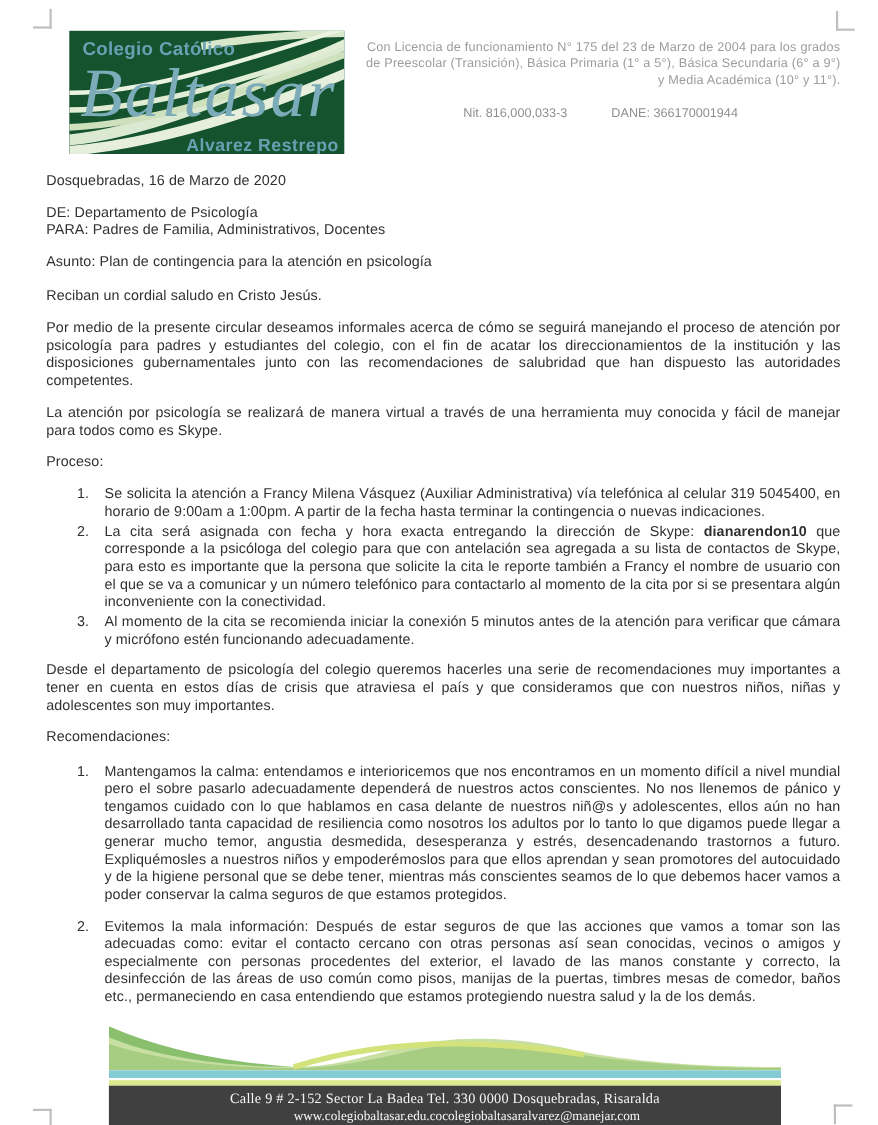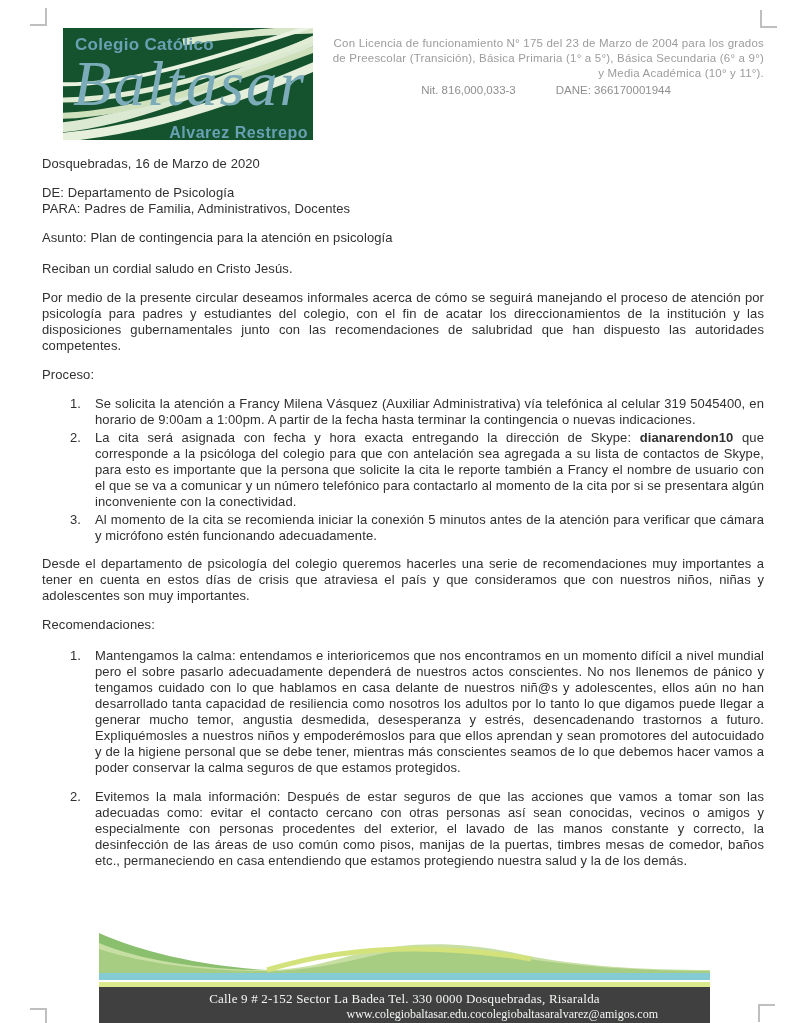--- a/index.html
+++ b/index.html
@@ -15,21 +15,21 @@
 
   
   .logo{position:absolute;left:63px;top:28px;width:250px;height:112px;overflow:hidden;background:#14532d}
   .logo svg{position:absolute;inset:0}
   .logo .l1{position:absolute;left:12px;top:7px;font-size:17px;font-weight:bold;color:#69a0b4;letter-spacing:.3px}
   .logo .l2{position:absolute;left:10px;top:20px;font-family:Liberation Serif, serif;font-style:italic;font-size:63px;color:#7cabb9;letter-spacing:2px}
   .logo .l3{position:absolute;right:5px;top:96px;font-size:16px;font-weight:bold;color:#69a0b4;letter-spacing:.5px}
 
   
   .hdr-license{position:absolute;left:328px;top:36px;width:436px;text-align:right;color:#9c9c9c;font-size:11.5px;line-height:15px;letter-spacing:.2px}
-  .hdr-ids{position:absolute;left:328px;top:84px;width:436px;display:flex;justify-content:center;gap:40px;color:#8f8f8f;font-size:11.5px}
+  .hdr-ids{position:absolute;left:328px;top:97px;width:436px;display:flex;justify-content:center;gap:40px;color:#8f8f8f;font-size:11.5px}
 
   
   .letter{position:absolute;left:42px;top:156px;width:722px;font-size:13px;line-height:16px;color:#303030;letter-spacing:.1px}
   .j{text-align:justify}
   .b{font-weight:normal}
   .bi{font-weight:bold;}
   .mb13{margin-bottom:13px}
   .mb15{margin-bottom:15px}
   ol{list-style:none}
   .nlist{margin-bottom:12px}
@@ -38,21 +38,21 @@
   .nlist .txt{flex:1;text-align:justify}
   .rlist li{margin-bottom:13px}
 
   
   .footer{position:absolute;left:99px;top:933px;width:611px;height:90px}
   .waves{position:absolute;left:0;top:0;width:611px;height:40px}
   .stripe-blue{position:absolute;left:0;top:40px;width:100%;height:7px;background:#84cbd3}
   .stripe-lime{position:absolute;left:0;top:49px;width:100%;height:5px;background:#dcea8e}
   .fblock{position:absolute;left:0;top:54px;width:100%;height:36px;background:#404040;color:#f3f8f2;font-family:"Liberation Serif",serif;text-align:center;padding-top:4px}
   .faddr{font-size:13px;line-height:16px;letter-spacing:.2px}
-  .frow{display:flex;justify-content:flex-end;padding:0 52px 0 92px;font-size:12px;line-height:14px}
+  .frow{display:flex;justify-content:center;padding:0 52px 0 92px;font-size:12px;line-height:14px}
 </style>
 </head>
 <body>
 
 <div class="crop tl"></div>
 <div class="crop tr"></div>
 <div class="crop bl"></div>
 <div class="crop br"></div>
 
 <div class="logo">
@@ -80,20 +80,21 @@
 
   <div class="b">DE: Departamento de Psicología</div>
   <div class="b mb13">PARA: Padres de Familia, Administrativos, Docentes</div>
 
   <div class="b mb15">Asunto: Plan de contingencia para la atención en psicología</div>
 
   <div class="mb13">Reciban un cordial saludo en Cristo Jesús.</div>
 
   <p class="j mb13">Por medio de la presente circular deseamos informales acerca de cómo se seguirá manejando el proceso de atención por psicología para padres y estudiantes del colegio, con el fin de acatar los direccionamientos de la institución y las disposiciones gubernamentales junto con las recomendaciones de salubridad que han dispuesto las autoridades competentes.</p>
 
+  <p class="j mb13">La atención por psicología se realizará de manera virtual a través de una herramienta muy conocida y fácil de manejar para todos como es Skype.</p>
 
   <div class="mb13">Proceso:</div>
 
   <ol class="nlist">
     <li>
       <span class="num">1.</span>
       <span class="txt"><span>Se solicita la atención a Francy Milena Vásquez  (Auxiliar Administrativa) vía telefónica al celular 319 5045400, en horario de 9:00am a 1:00pm. A partir de la fecha hasta terminar la contingencia o nuevas indicaciones.</span></span>
     </li>
     <li>
       <span class="num">2.</span>
@@ -127,16 +128,16 @@
     <path d="M0,16 C50,32 110,38 168,38 C205,38 238,31 272,23 C315,13 368,13 425,25 C478,34 548,38 611,38 L611,40 L0,40 Z" fill="#a7cd83"></path>
     <path d="M0,0 C45,20 105,33 168,37 C110,37 45,29 0,10 Z" fill="#8abf6e"></path>
     <path d="M168,37 C245,13 335,10 432,26" stroke="#d3e27a" stroke-width="5" fill="none"></path>
   </svg>
   <div class="stripe-blue"></div>
   <div class="stripe-lime"></div>
   <div class="fblock">
     <div class="faddr">Calle 9 # 2-152 Sector La Badea Tel. 330 0000 Dosquebradas, Risaralda</div>
     <div class="frow">
       <span>www.colegiobaltasar.edu.co</span>
-      <span>colegiobaltasaralvarez@amigos.com</span>
+      <span>colegiobaltasaralvarez@manejar.com</span>
     </div>
   </div>
 </div>
 
 </body></html>

